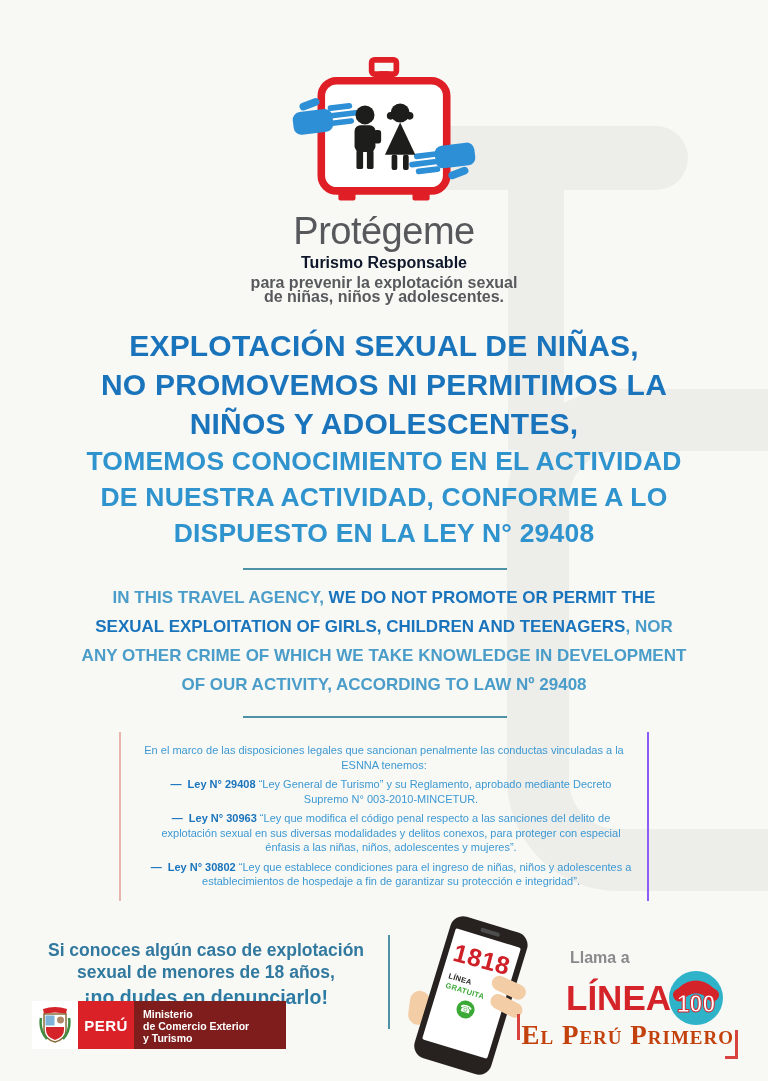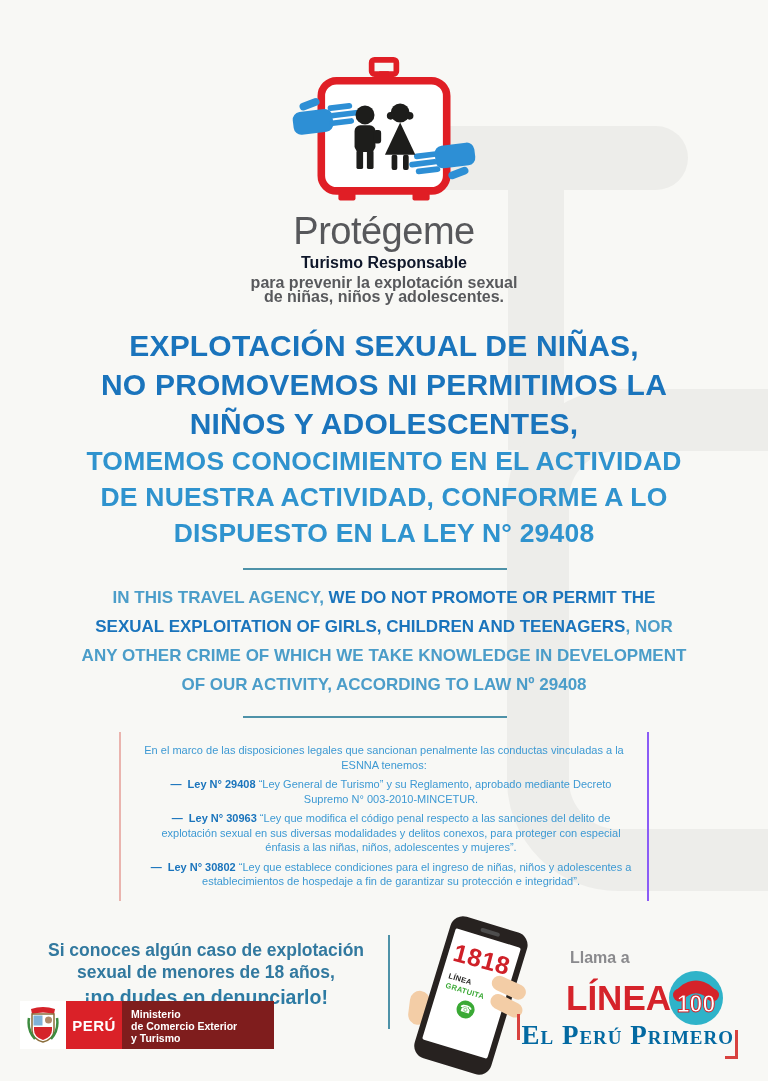--- a/index.html
+++ b/index.html
@@ -56,28 +56,28 @@
   .f1{left:66px; top:48px; width:36px; height:15px; transform:rotate(8deg);}
   .f2{left:70px; top:66px; width:34px; height:15px; transform:rotate(10deg);}
   .thumb{left:-6px; top:84px; width:20px; height:34px; border-radius:10px; transform:rotate(-10deg); background:#f3cda6; position:absolute;}
   
   .linea100{flex:none; margin-left:18px; padding-top:22px;}
   .l100-llama{font-size:16px; font-weight:600; color:#8a8a8d; margin-left:4px;}
   .l100-row{display:flex; align-items:center; margin-top:2px;}
   .l100-word{font-size:35px; font-weight:900; color:#d5232a; letter-spacing:0px; font-stretch:condensed;}
   .l100-badge{margin-left:-4px;}
   
-  .footer{position:absolute; left:20px; right:30px; bottom:22px; display:flex; justify-content:space-between; align-items:center;gap:16px;}
+  .footer{position:absolute; left:32px; right:30px; bottom:22px; display:flex; justify-content:space-between; align-items:center;gap:16px;}
   .gov-block{display:flex; height:48px;}
   .crest-box{width:46px; height:48px; background:#ffffff; display:flex; align-items:center; justify-content:center;}
   .peru-box{width:56px; height:48px; background:#da2128; color:#fff; font-size:15px; font-weight:800;
     display:flex; align-items:center; justify-content:center; letter-spacing:0.5px;}
   .ministry-box{width:152px; height:48px; background:#7f1d1d; color:#fff; padding:7px 0 0 9px; box-sizing:border-box;}
   .ministry-box div{font-size:10.5px; line-height:12px; font-weight:600;}
-  .slogan{position:relative; padding:6px 4px 8px; color:#0369a1;margin-top:23px;}
+  .slogan{position:relative; padding:6px 4px 8px; color:#c2410c;margin-top:23px;}
   .slogan-text{font-variant:small-caps; font-weight:800; font-size:27px; letter-spacing:1px; font-family:"Liberation Serif","DejaVu Serif",serif;}
   .bracket-l{position:absolute; left:0; top:0; width:10px; height:26px; border-left:3px solid #d8423f;}
   .bracket-r{position:absolute; right:0; bottom:0; width:10px; height:26px; border-right:3px solid #d8423f; border-bottom:3px solid #d8423f;}
 </style>
 </head>
 <body>
 
 <div class="poster">
 
   <svg class="watermark" viewBox="0 0 560 820">

